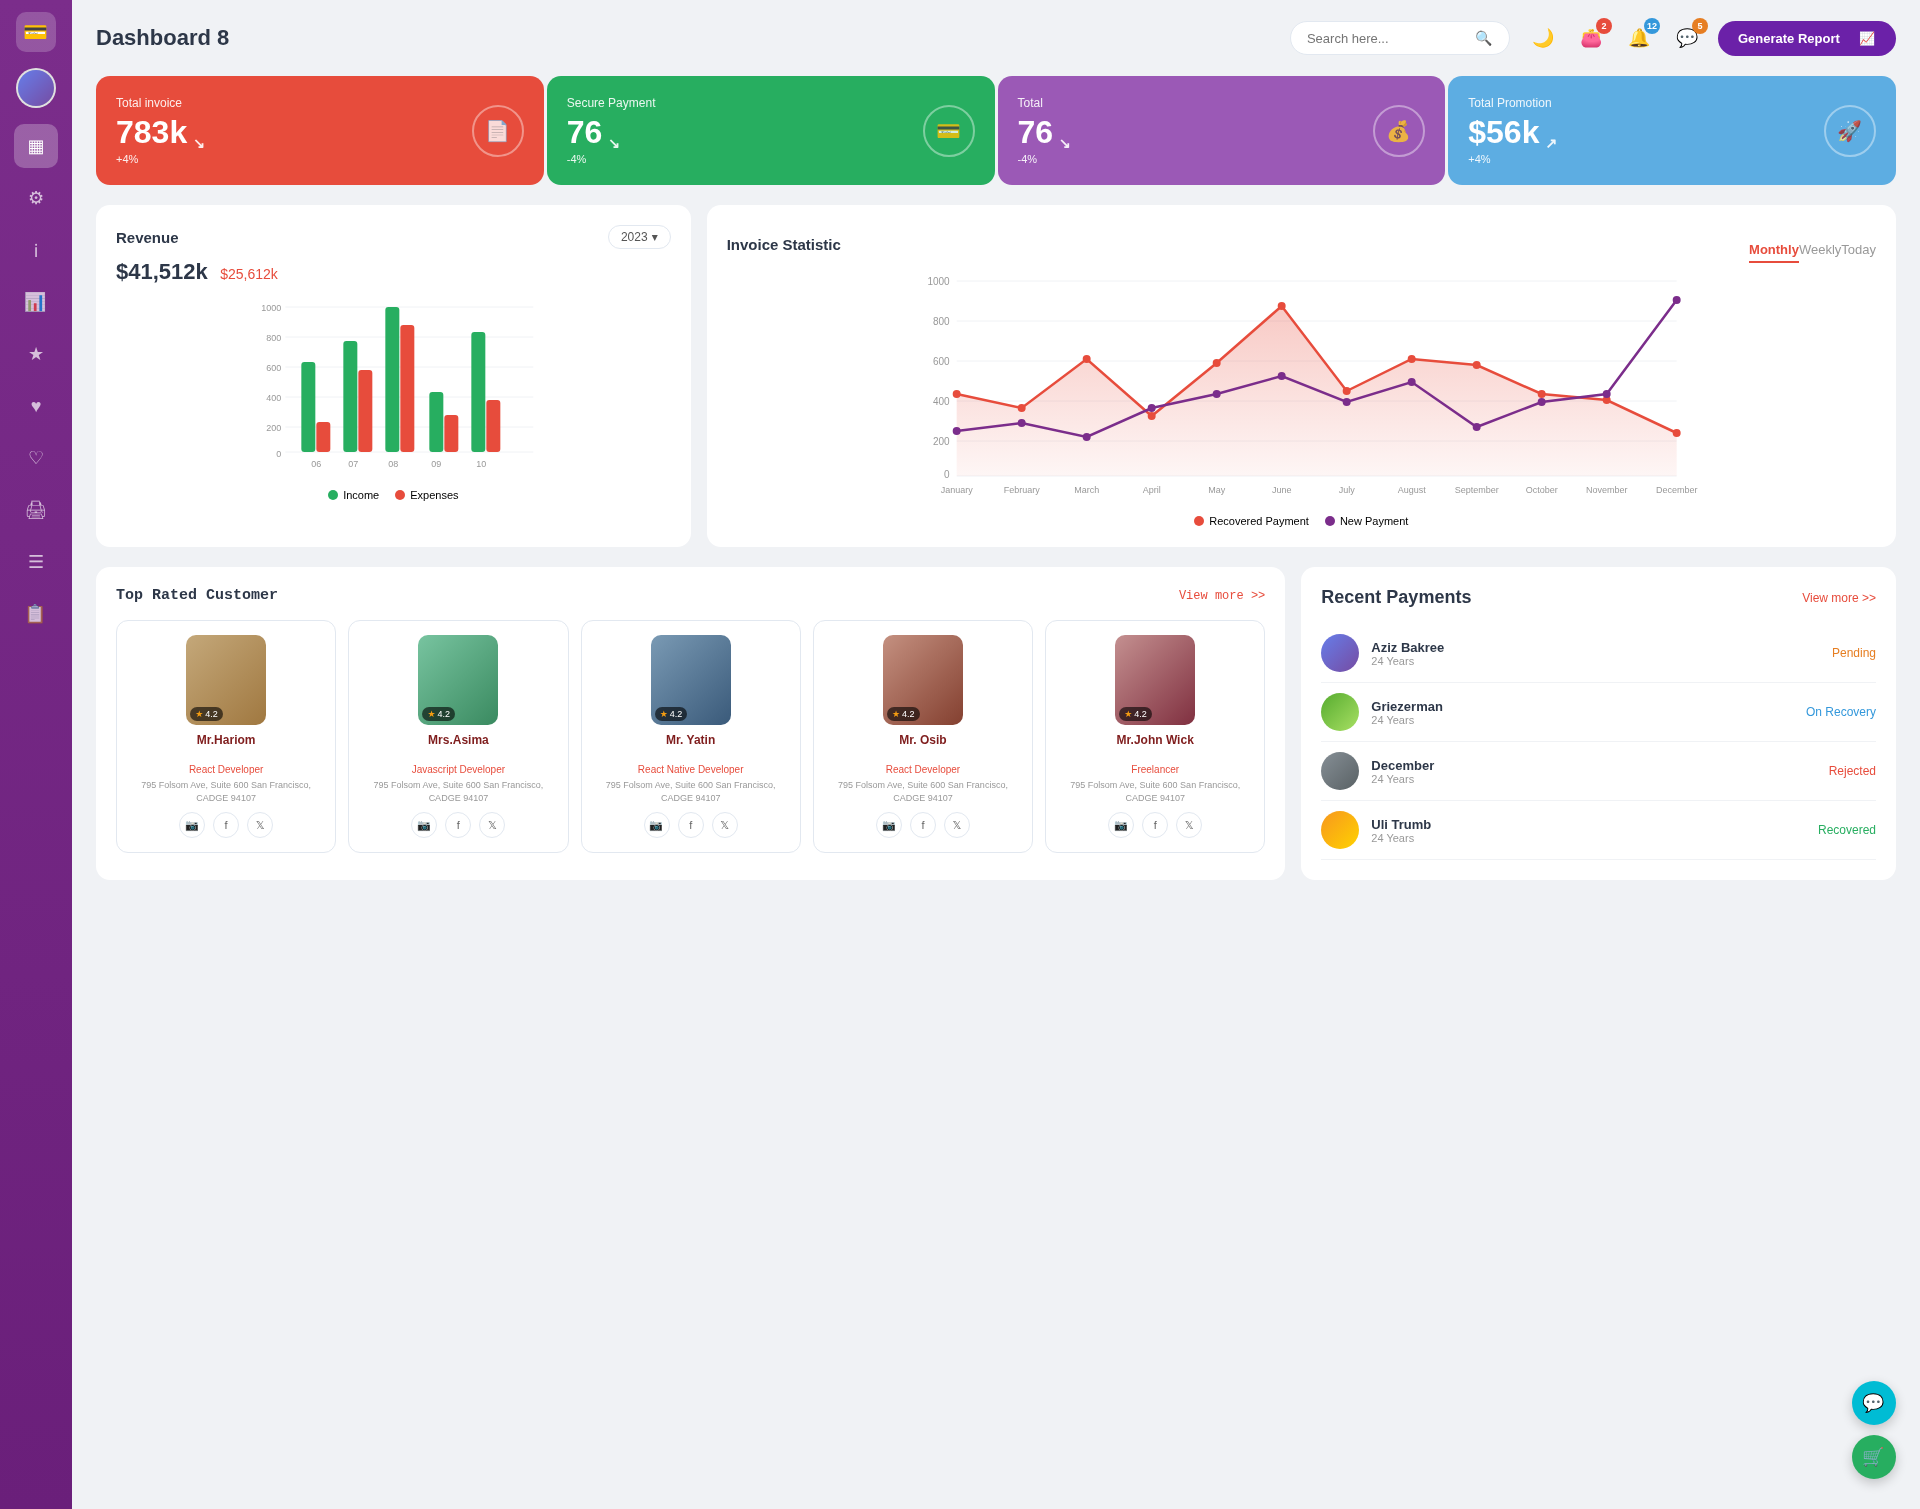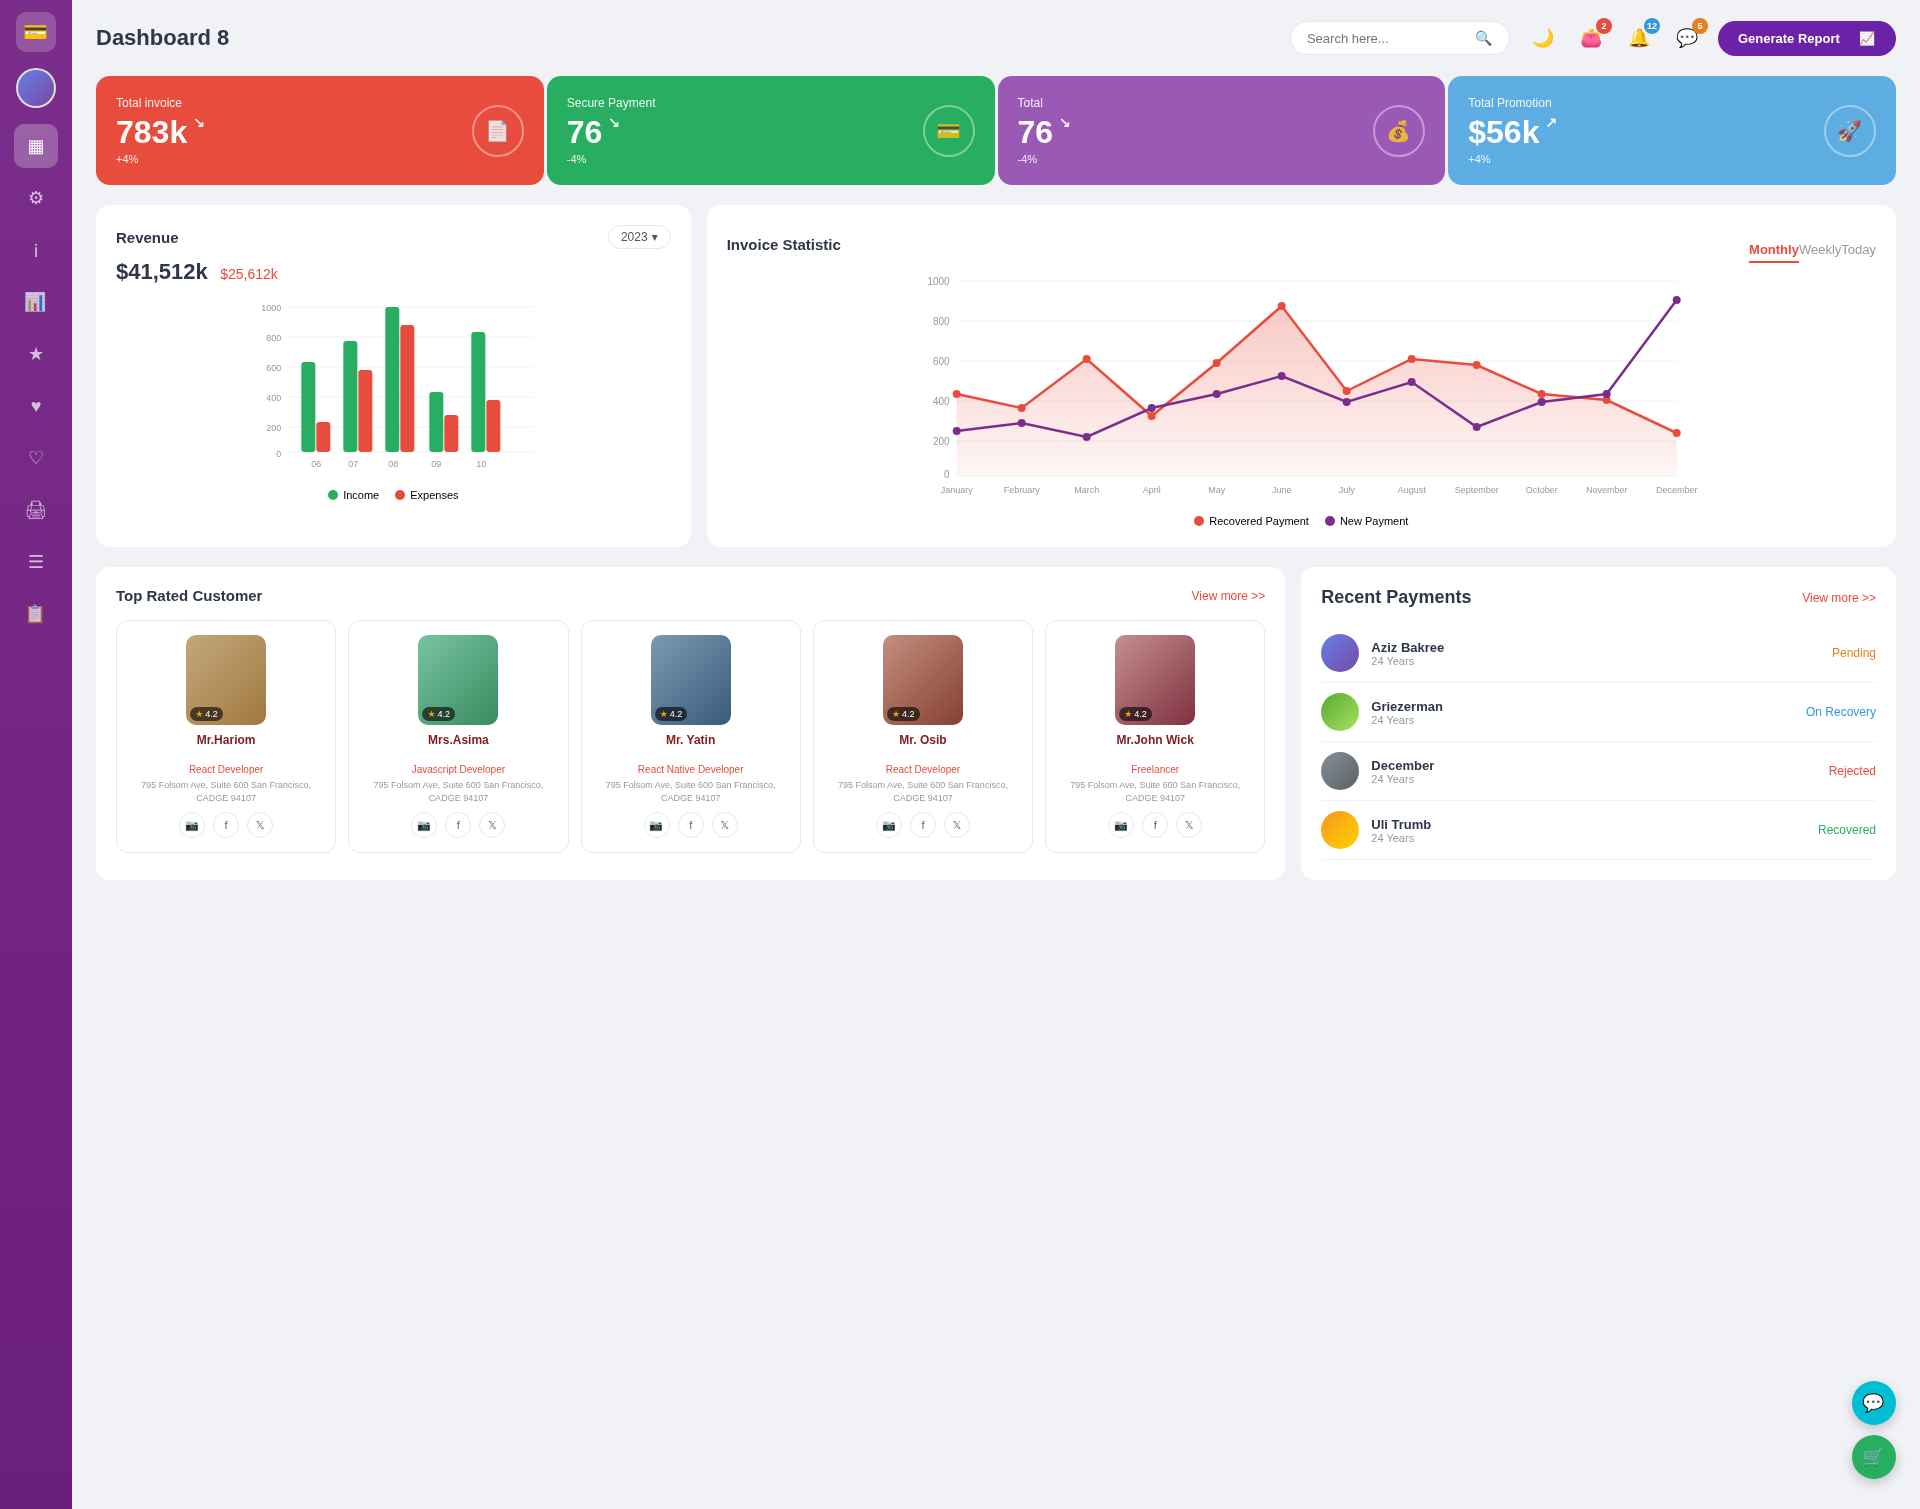--- a/index.html
+++ b/index.html
@@ -133,21 +133,21 @@
       align-items: center;
       justify-content: space-between;
       min-height: 90px;
     }
     .stat-card.red { background: #e74c3c; }
     .stat-card.green { background: #27ae60; }
     .stat-card.purple { background: #9b59b6; }
     .stat-card.teal { background: #5dade2; }
     .stat-card-left {}
     .stat-card-label { font-size: 12px; opacity: 0.9; margin-bottom: 4px; }
-    .stat-card-value { font-size: 32px; font-weight: 700; display: flex; align-items: flex-start; gap: 6px; }
+    .stat-card-value { font-size: 32px; font-weight: 700; display: flex; align-items: flex-end; gap: 6px; }
     .stat-card-change { font-size: 11px; opacity: 0.9; margin-top: 2px; }
     .stat-card-icon {
       width: 52px; height: 52px;
       border-radius: 50%;
       border: 2px solid rgba(255,255,255,0.5);
       display: flex; align-items: center; justify-content: center;
       font-size: 20px;
       opacity: 0.8;
     }
 
@@ -212,20 +212,21 @@
     .customers-card {
       background: white;
       border-radius: 14px;
       padding: 20px;
     }
     .customers-header {
       display: flex;
       justify-content: space-between;
       align-items: center;
       margin-bottom: 16px;
+      font-family: Liberation Mono, monospace;
     }
     .customers-title { font-size: 15px; font-weight: 600; color: #2d3748; }
     .view-more { font-size: 12px; color: #e74c3c; cursor: pointer; }
     .customers-grid {
       display: grid;
       grid-template-columns: repeat(5, 1fr);
       gap: 12px;
     }
     .customer-card {
       border: 1px solid #e2e8f0;

